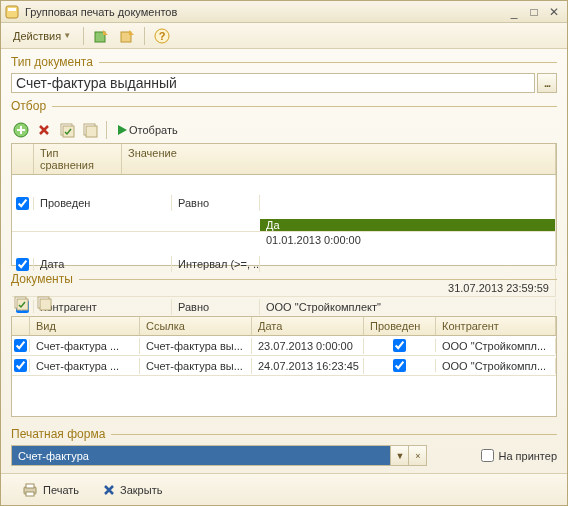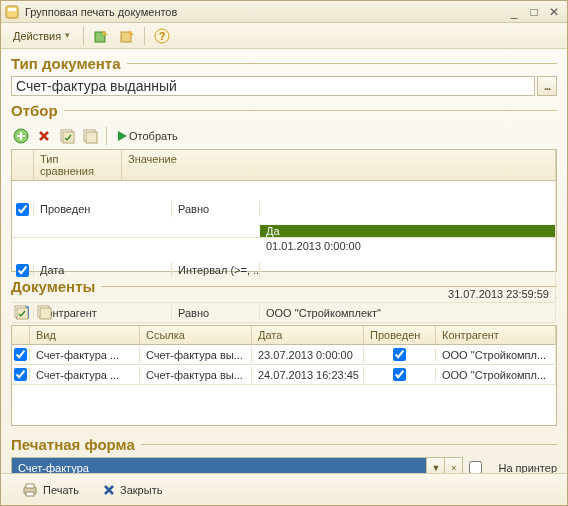--- a/index.html
+++ b/index.html
@@ -69,22 +69,22 @@
     display: flex; flex-direction: column;
     overflow: hidden;
   }
   .fieldset {
     border: none;
     margin-bottom: 6px;
   }
   .fs-head {
     display: flex; align-items: center;
     color: #a07b1a;
-    font-weight: bold;
-    font-size: 15px;
+    font-weight: normal;
+    font-size: 12px;
     margin-bottom: 4px;
   }
   .fs-head .line {
     flex: 1;
     height: 1px;
     background: #d0c090;
     margin-left: 6px;
   }
   .doc-type-row {
     display: flex; align-items: center; gap: 2px;
@@ -194,22 +194,23 @@
     flex:1; color:#fff; padding:0 6px;
   }
   .dropdown .dd-btn {
     width: 18px; height: 19px;
     background: linear-gradient(#fdfbf3, #efe8d0);
     border-left: 1px solid #c8bd9a;
     display: inline-flex; align-items:center; justify-content:center;
     color:#6b5b2b; font-size:9px;
   }
   .chk-printer {
-    display: flex; align-items: center; gap: 16px;
+    display: flex; align-items: center; gap: 4px;
     color: #333;
+    margin-left: 48px;
   }
   .footer {
     height: 32px;
     border-top: 1px solid #d8cfb0;
     background: linear-gradient(#fbf7eb, #f3edd9);
     display: flex; align-items: center; 
     padding: 0 10px; gap: 2px;
   }
   .footer .btn {
     display: inline-flex; align-items:center; gap:5px;

